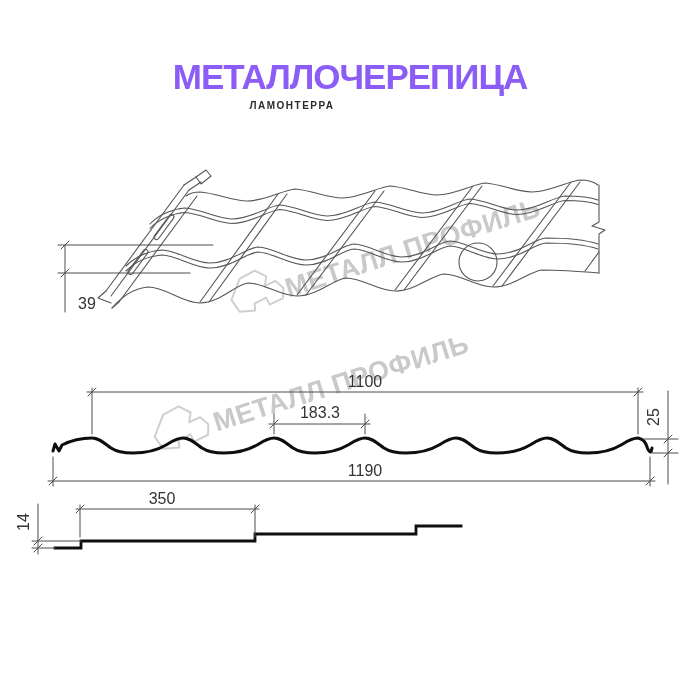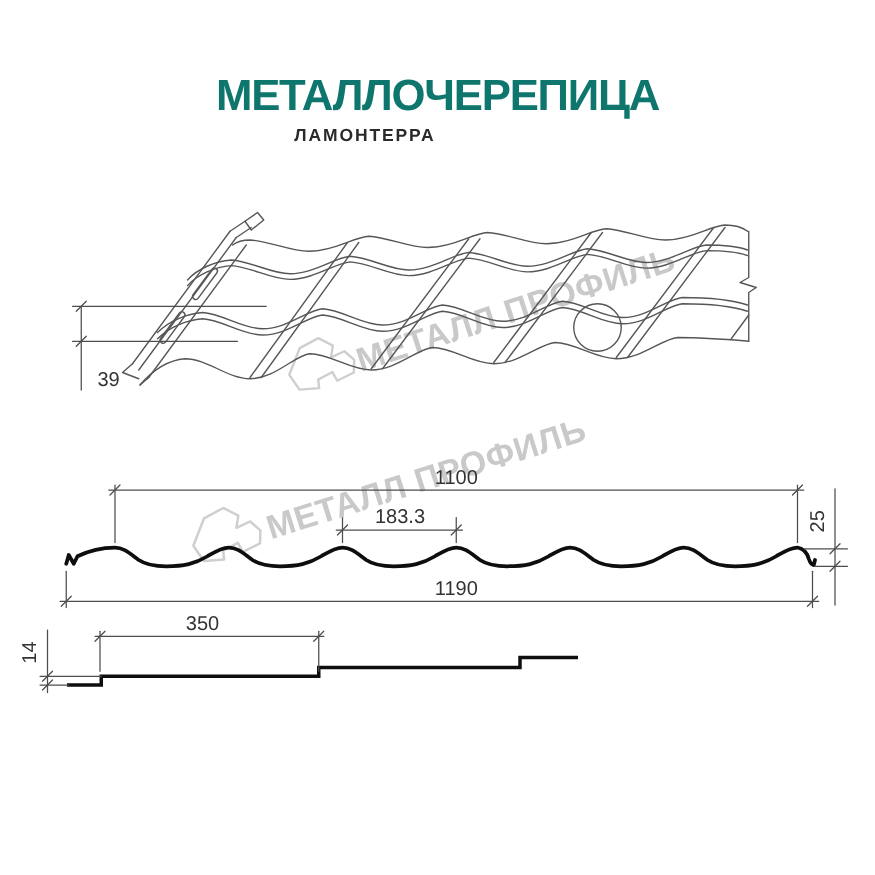--- a/index.html
+++ b/index.html
@@ -2,25 +2,25 @@
 <html><head>
 <meta charset="utf-8">
 <style>
   html,body{margin:0;padding:0;background:#ffffff;}
   #stage{
     position:relative;width:700px;height:700px;background:#ffffff;overflow:hidden;
     font-family:"Liberation Sans",sans-serif;
   }
   .title{
     position:absolute;left:0;top:57px;width:700px;text-align:center;
-    font-size:35px;font-weight:bold;letter-spacing:-1px;color:#0f766e;
+    font-size:35px;font-weight:bold;letter-spacing:-1px;color:#8b5cf6;
   }
   .subtitle{
     position:absolute;left:0;top:100px;width:584px;text-align:center;
-    font-size:14px;font-weight:bold;letter-spacing:1.5px;color:#2a2a2a;
+    font-size:10px;font-weight:bold;letter-spacing:1.5px;color:#2a2a2a;
   }
   .wm-text{
     position:absolute;font-size:27px;font-weight:bold;letter-spacing:0.5px;
     color:#c9c9c9;transform-origin:0 50%;line-height:34px;white-space:nowrap;
   }
   .wm-logo{position:absolute;transform-origin:50% 50%;}
   #wm-text-1{left:286px;top:272px;transform:rotate(-18deg);}
   #wm-logo-1{left:224px;top:268px;transform:rotate(-15deg);}
   #wm-text-2{left:214px;top:406px;transform:rotate(-17.5deg);}
   #wm-logo-2{left:147px;top:404px;transform:rotate(-15deg);}

